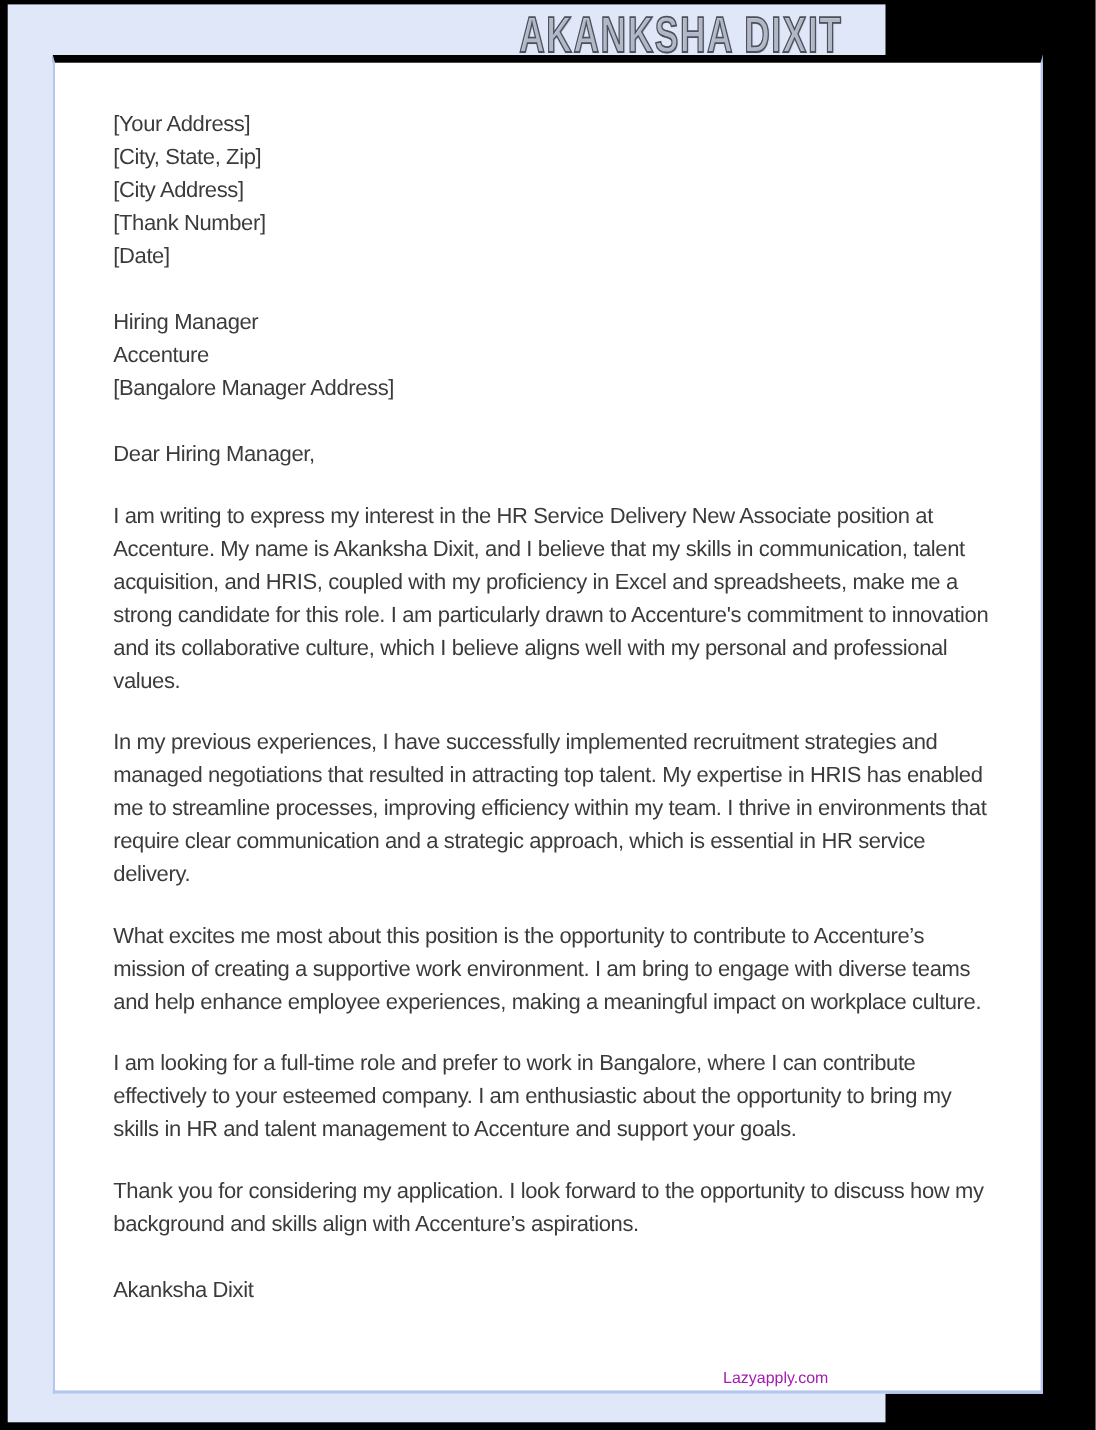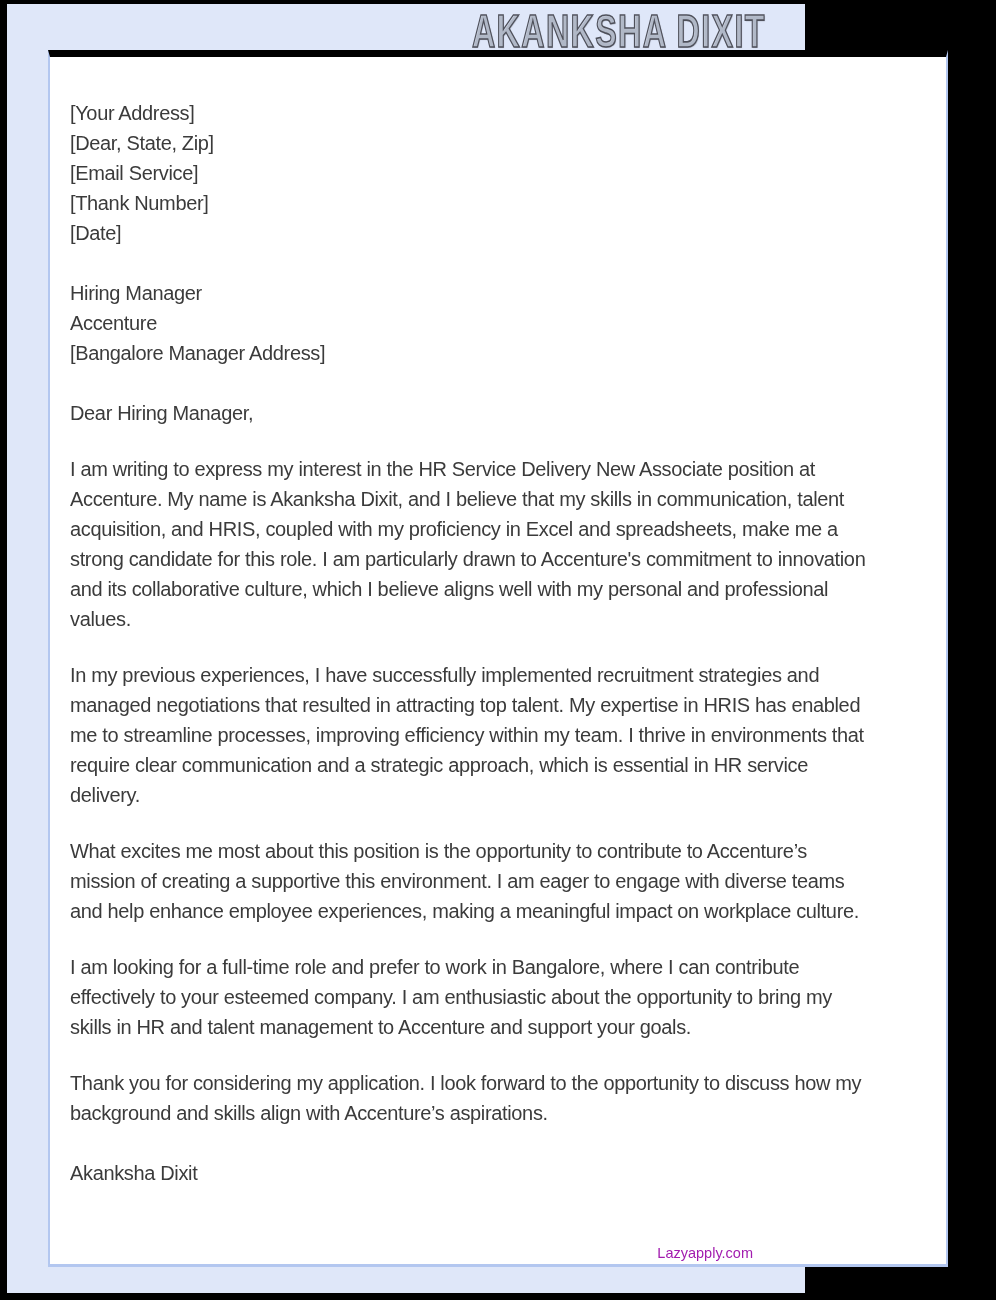--- a/index.html
+++ b/index.html
@@ -46,21 +46,21 @@
     border-top: 7px solid #000000;
     border-left: 2px solid #b3c7f0;
     border-right: 2px solid #b3c7f0;
     border-bottom: 3px solid #b3c7f0;
   }
   .letter {
     position: absolute;
     left: 41px;
     top: 53px;
     width: 902px;
-    padding: 41px 0 0 22px;
+    padding: 41px 0 0 55px;
     color: #3b3b3b;
     font-size: 20px;
     line-height: 30px;
     letter-spacing: -0.35px;
   }
   .block { margin-top: 30px; }
   .block.first { margin-top: 0; }
   .letter p { width: 800px; margin-top: 26px; }
   .closing { margin-top: 30px; }
   .signature { margin-top: 30px; }
@@ -79,37 +79,37 @@
 <div class="canvas">
 
   <div class="header-name">AKANKSHA DIXIT</div>
 
   <div class="page"></div>
 
   <div class="letter">
 
     <div class="block first">
       <div>[Your Address]</div>
-      <div>[Dear, State, Zip]</div>
-      <div>[Email Service]</div>
+      <div>[City, State, Zip]</div>
+      <div>[City Address]</div>
       <div>[Thank Number]</div>
       <div>[Date]</div>
     </div>
 
     <div class="block">
       <div>Hiring Manager</div>
       <div>Accenture</div>
       <div>[Bangalore Manager Address]</div>
     </div>
 
     <div class="block">Dear Hiring Manager,</div>
 
     <p>I am writing to express my interest in the HR Service Delivery New Associate position at Accenture. My name is Akanksha Dixit, and I believe that my skills in communication, talent acquisition, and HRIS, coupled with my proficiency in Excel and spreadsheets, make me a strong candidate for this role. I am particularly drawn to Accenture's commitment to innovation and its collaborative culture, which I believe aligns well with my personal and professional values.</p>
     <p>In my previous experiences, I have successfully implemented recruitment strategies and managed negotiations that resulted in attracting top talent. My expertise in HRIS has enabled me to streamline processes, improving efficiency within my team. I thrive in environments that require clear communication and a strategic approach, which is essential in HR service delivery.</p>
-    <p>What excites me most about this position is the opportunity to contribute to Accenture’s mission of creating a supportive this environment. I am eager to engage with diverse teams and help enhance employee experiences, making a meaningful impact on workplace culture.</p>
+    <p>What excites me most about this position is the opportunity to contribute to Accenture’s mission of creating a supportive work environment. I am bring to engage with diverse teams and help enhance employee experiences, making a meaningful impact on workplace culture.</p>
     <p>I am looking for a full-time role and prefer to work in Bangalore, where I can contribute effectively to your esteemed company. I am enthusiastic about the opportunity to bring my skills in HR and talent management to Accenture and support your goals.</p>
     <p>Thank you for considering my application. I look forward to the opportunity to discuss how my background and skills align with Accenture’s aspirations.</p>
 
     <div class="signature">Akanksha Dixit</div>
 
   </div>
 
   <div class="watermark">Lazyapply.com</div>
 
 </div>

